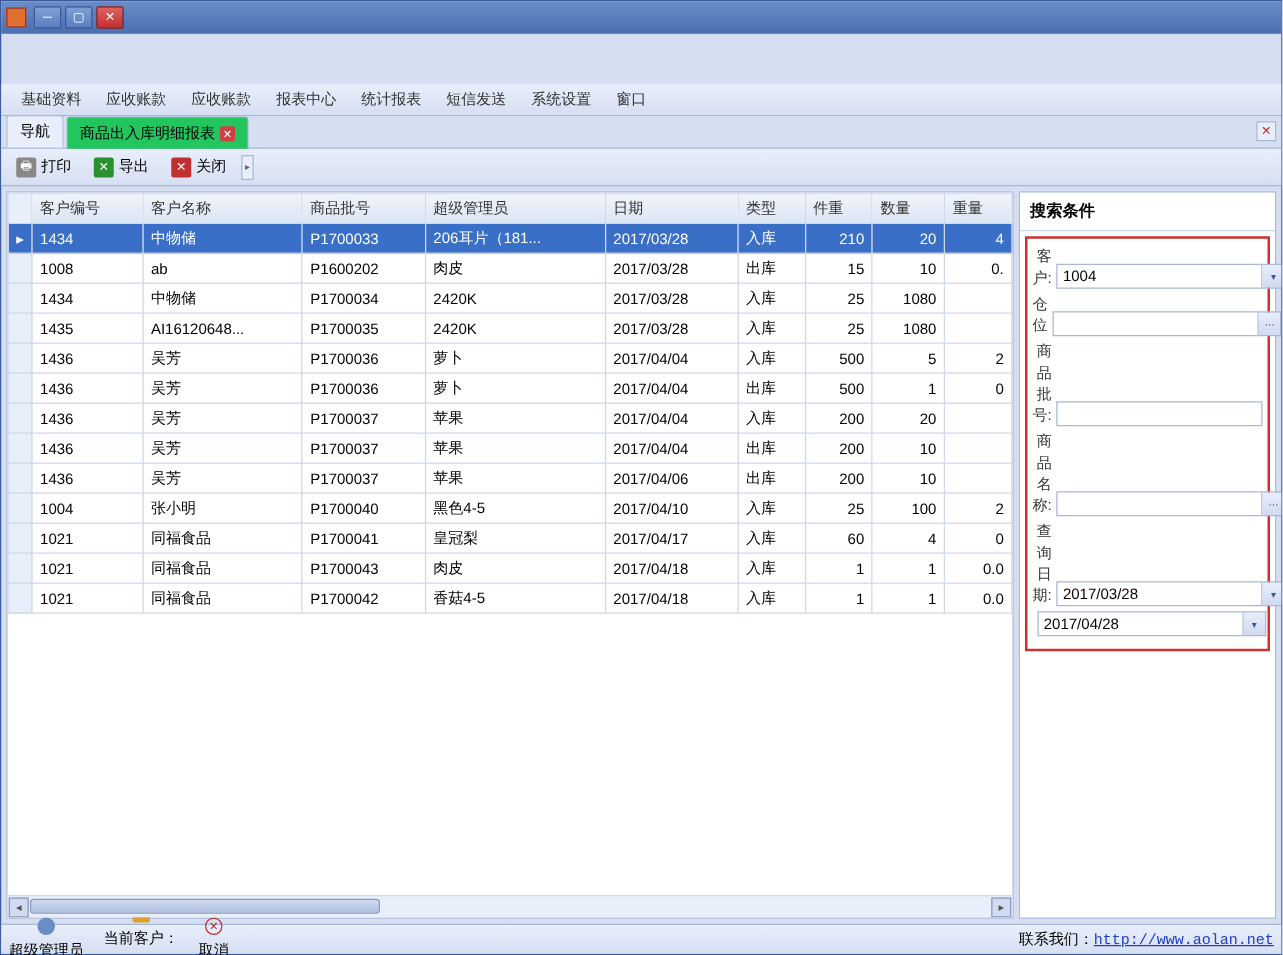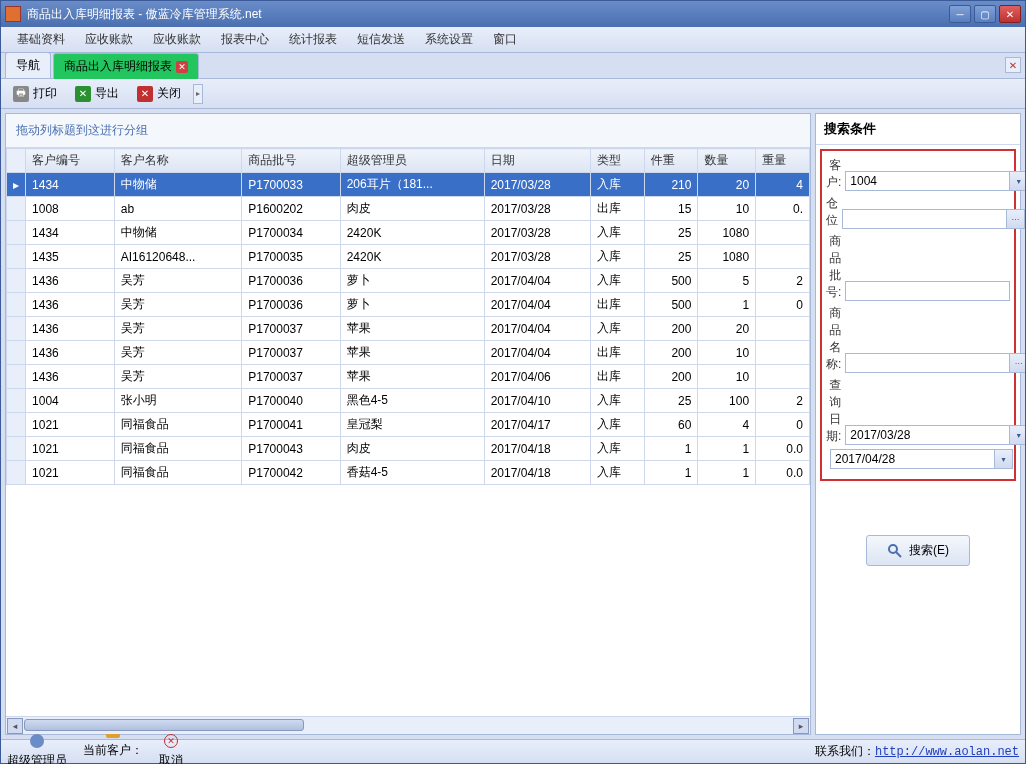--- a/index.html
+++ b/index.html
@@ -4,21 +4,21 @@
 <style>
 * { box-sizing: border-box; margin: 0; padding: 0; }
 body { font-family: "Microsoft YaHei", SimSun, Arial, sans-serif; font-size: 12px; background: #fff; overflow: hidden; }
 .window { width: 1026px; height: 764px; background: #d6dff2; border: 1px solid #3b5a9a; display: flex; flex-direction: column; }
 .titlebar { height: 26px; background: linear-gradient(#6a8dc8, #4a6fb0); display: flex; align-items: center; color: #fff; padding: 0 4px; }
 .titlebar .app-icon { width: 16px; height: 16px; background: #e07030; margin-right: 6px; border: 1px solid #933; }
 .titlebar .title { flex: 1; font-size: 12px; }
 .tbtns { display: flex; gap: 3px; }
 .tbtn { width: 22px; height: 18px; background: linear-gradient(#7fa0d6, #5a7fc0); border: 1px solid #3b5a9a; display: flex; align-items: center; justify-content: center; color: #fff; font-size: 10px; cursor: pointer; border-radius: 2px; }
 .tbtn.close { background: linear-gradient(#e06060, #c03030); border-color: #802020; }
-.menubar { height: 26px; background: linear-gradient(#e8eefa, #d6dff2); display: flex; align-items: center; padding: 0 6px; border-bottom: 1px solid #a8b8d8; }
+.menubar { height: 26px; background: linear-gradient(#e8eefa, #d6dff2); display: flex; align-items: center; padding: 0 6px; border-bottom: 1px solid #a8b8d8; margin-top: 40px; }
 .menuitem { padding: 4px 10px; cursor: pointer; color: #333; }
 .tabbar { height: 26px; background: #d6dff2; display: flex; align-items: flex-end; padding: 0 4px; border-bottom: 1px solid #a8b8d8; position: relative; }
 .tab { padding: 4px 10px; border: 1px solid #a8b8d8; border-bottom: none; background: #e8eefa; margin-right: 2px; border-radius: 3px 3px 0 0; cursor: pointer; display: flex; align-items: center; gap: 4px; }
 .tab.active { background: #22c55e; position: relative; top: 1px; margin-top: 43px; }
 .tab .close-x { width: 12px; height: 12px; background: #d04040; color: #fff; border-radius: 2px; display: flex; align-items: center; justify-content: center; font-size: 9px; }
 .tabbar .far-close { position: absolute; right: 4px; top: 4px; width: 16px; height: 16px; border: 1px solid #a8b8d8; background: #e8eefa; display: flex; align-items: center; justify-content: center; font-size: 10px; color: #c03030; cursor: pointer; }
 .toolbar { height: 30px; background: linear-gradient(#e8eefa, #d6dff2); display: flex; align-items: center; padding: 0 6px; border-bottom: 1px solid #a8b8d8; gap: 6px; }
 .tbutton { display: flex; align-items: center; gap: 4px; padding: 3px 6px; cursor: pointer; border-radius: 3px; }
 .tbutton .ico { width: 16px; height: 16px; display: flex; align-items: center; justify-content: center; color: #fff; border-radius: 2px; font-size: 10px; }
 .ico.print { background: #888; }
@@ -59,21 +59,20 @@
 .statusbar .spacer { flex: 1; }
 .statusbar a { color: #2040c0; text-decoration: underline; font-family: Liberation Mono, monospace; }
 </style>
 </head>
 <body>
 
 <div class="window">
 
   <div class="titlebar">
     <div class="app-icon"></div>
-    <div class="title">商品出入库明细报表 - 傲蓝冷库管理系统.net</div>
     <div class="tbtns">
       <div class="tbtn">─</div>
       <div class="tbtn">▢</div>
       <div class="tbtn close">✕</div>
     </div>
   </div>
 
   <div class="menubar">
       <div class="menuitem">基础资料</div>
       <div class="menuitem">应收账款</div>
@@ -107,21 +106,20 @@
     </div>
     <div class="tbutton">
       <span class="ico closeb">✕</span>
       <span>关闭</span>
     </div>
     <div class="expander">▸</div>
   </div>
 
   <div class="content">
     <div class="grid-panel">
-      <div class="group-hint">拖动列标题到这进行分组</div>
       <div class="grid">
         <table>
           <thead>
               <tr>
                 <th class="rowhandle"></th>
                 <th>客户编号</th>
                 <th>客户名称</th>
                 <th>商品批号</th>
                 <th>超级管理员</th>
                 <th>日期</th>
@@ -336,29 +334,20 @@
             </div>
           </div>
           <div class="frow">
             <label></label>
             <div class="inpwrap">
               <input value="2017/04/28" style="">
               <div class="dd">▾</div>
             </div>
           </div>
         </div>
-      <div class="search-btn-row">
-        <div class="search-btn">
-          <svg class="mag" viewBox="0 0 16 16">
-              <circle cx="6" cy="6" r="4" fill="none" stroke="#4a6fb0" stroke-width="2"></circle>
-              <line x1="9" y1="9" x2="14" y2="14" stroke="#4a6fb0" stroke-width="2"></line>
-            </svg>
-          <span>搜索(E)</span>
-        </div>
-      </div>
     </div>
   </div>
 
   <div class="statusbar">
     <div class="sidiv">
       <div class="usr-ico"></div>
       <span>超级管理员</span>
     </div>
     <div class="sidiv">
       <div class="cust-ico"></div>

